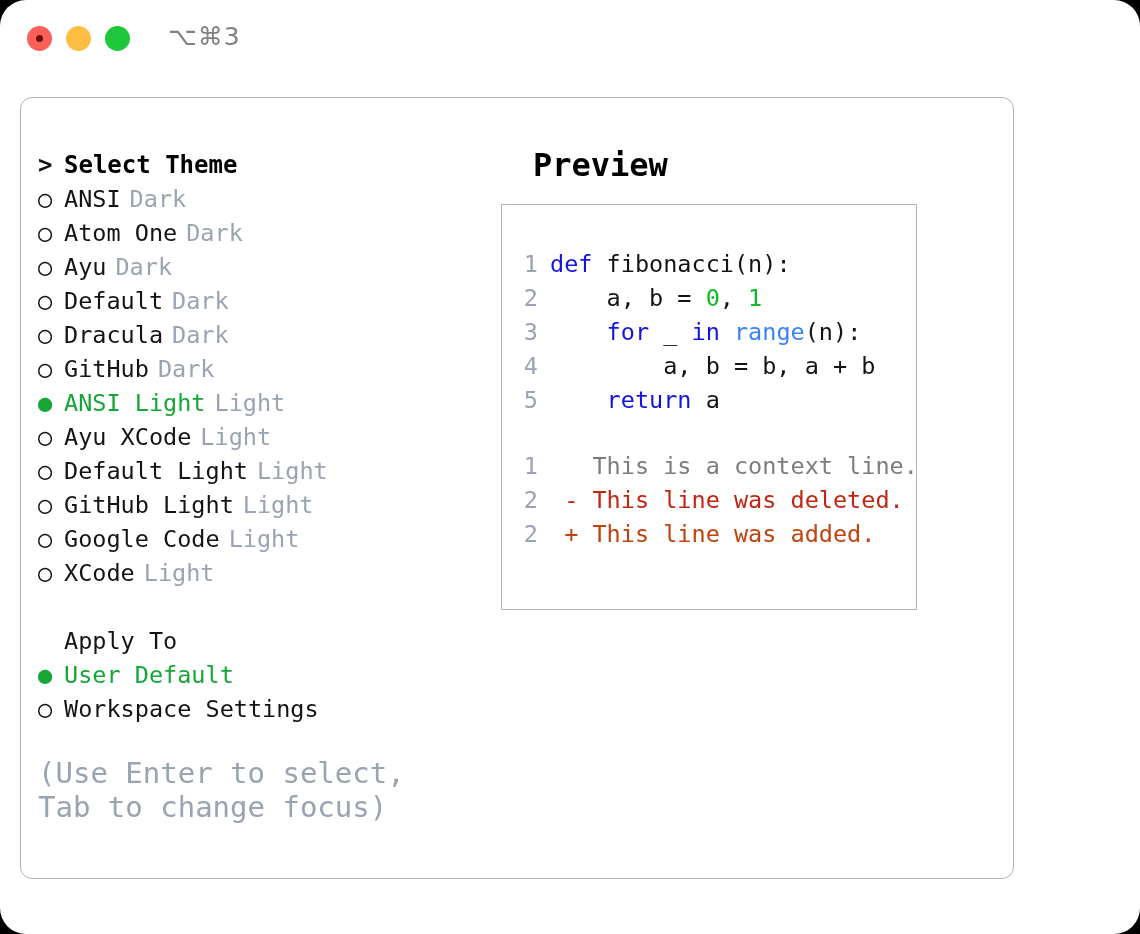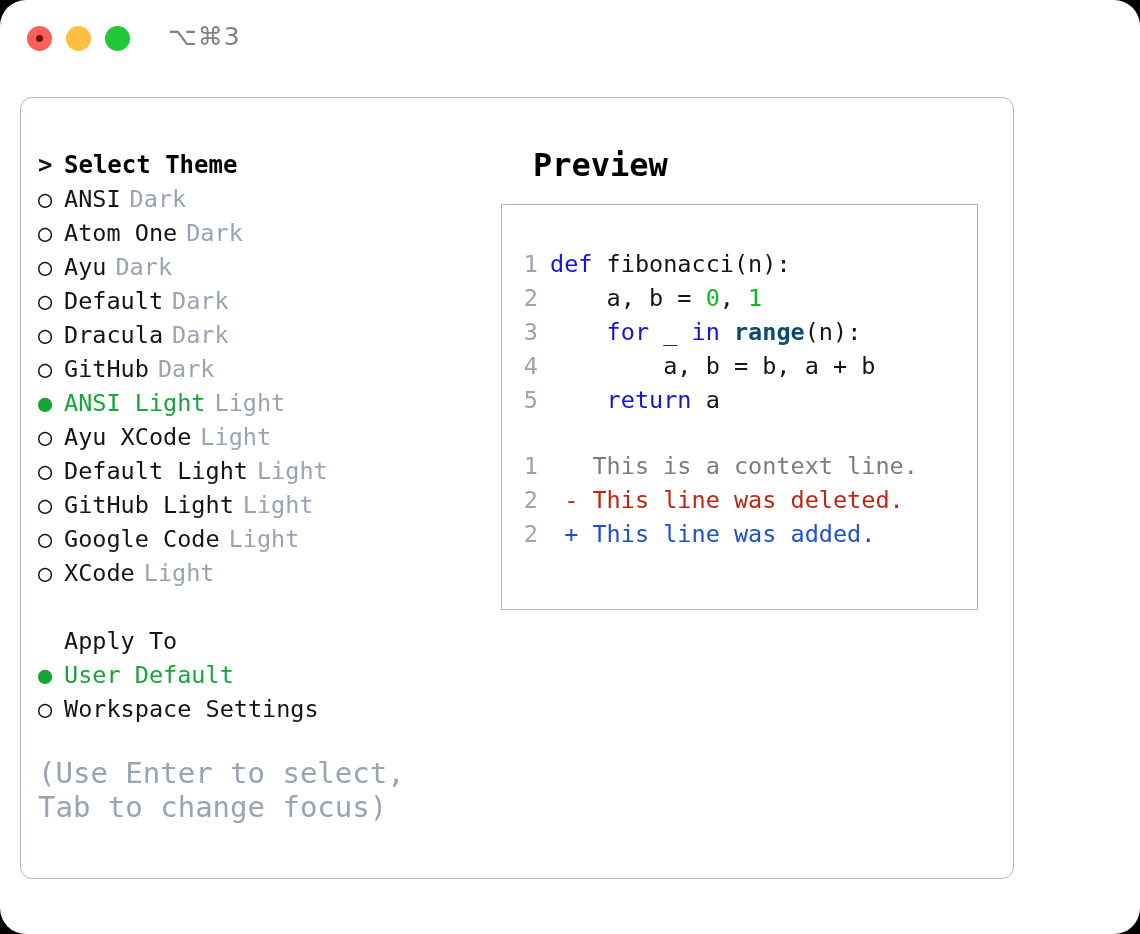--- a/index.html
+++ b/index.html
@@ -118,21 +118,21 @@
   }
   #preview-title {
     font-size: 32px;
     font-weight: bold;
     color: #000000;
     line-height: 34px;
     margin-left: 32px;
   }
   #preview-box {
     margin-top: 22px;
-    width: 477px;
+    width: 416px;
     height: 406px;
     border: 1.6px solid #aeb6c4;
     box-sizing: border-box;
     background: #ffffff;
     position: relative;
   }
   #code-area {
     position: absolute;
     left: 12px;
     top: 42px;
@@ -145,26 +145,26 @@
     white-space: pre;
   }
   .lineno {
     display: inline-block;
     width: 24px;
     text-align: right;
     color: #9aa3b2;
     margin-right: 12px;
   }
   .tok-kw   { color: #1414dc; }
-  .tok-fn   { color: #0c4a6e; font-weight: bold; }
+  .tok-fn   { color: #3b82f6; }
   .tok-num  { color: #0cbb22; }
   .tok-txt  { color: #141414; }
   .tok-ctx  { color: #7d7d7d; }
   .tok-del  { color: #c22412; }
-  .tok-add  { color: #1d4ed8; text-align: center; }
+  .tok-add  { color: #c2410c; text-align: center; }
   .diff-gap { height: 32px; }
 </style>
 </head>
 <body>
 
 <div id="window">
 
   <div id="titlebar">
     <div class="traffic" id="dot-close"></div>
     <div class="traffic" id="dot-min"></div>

